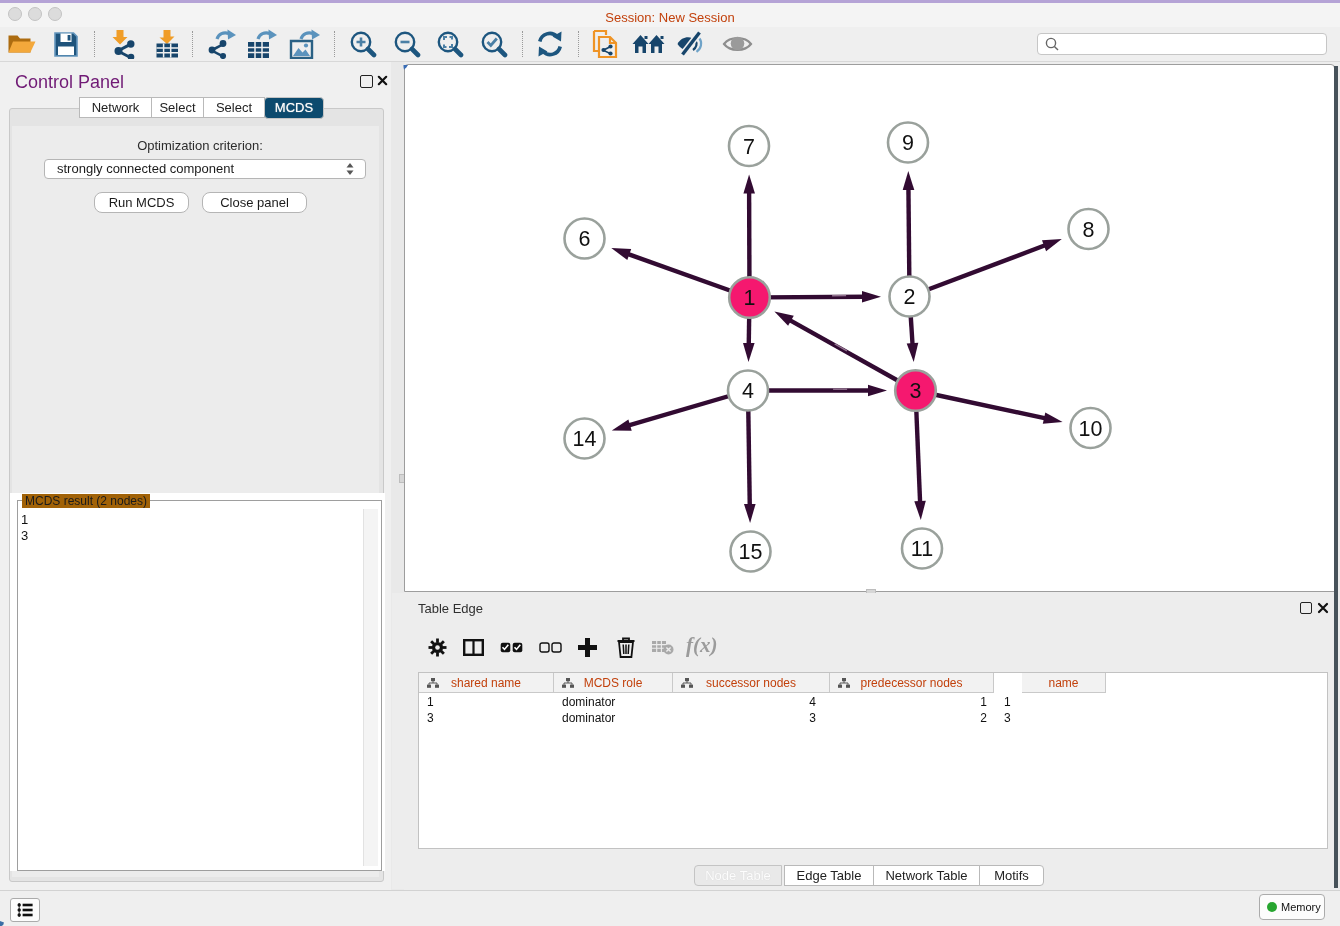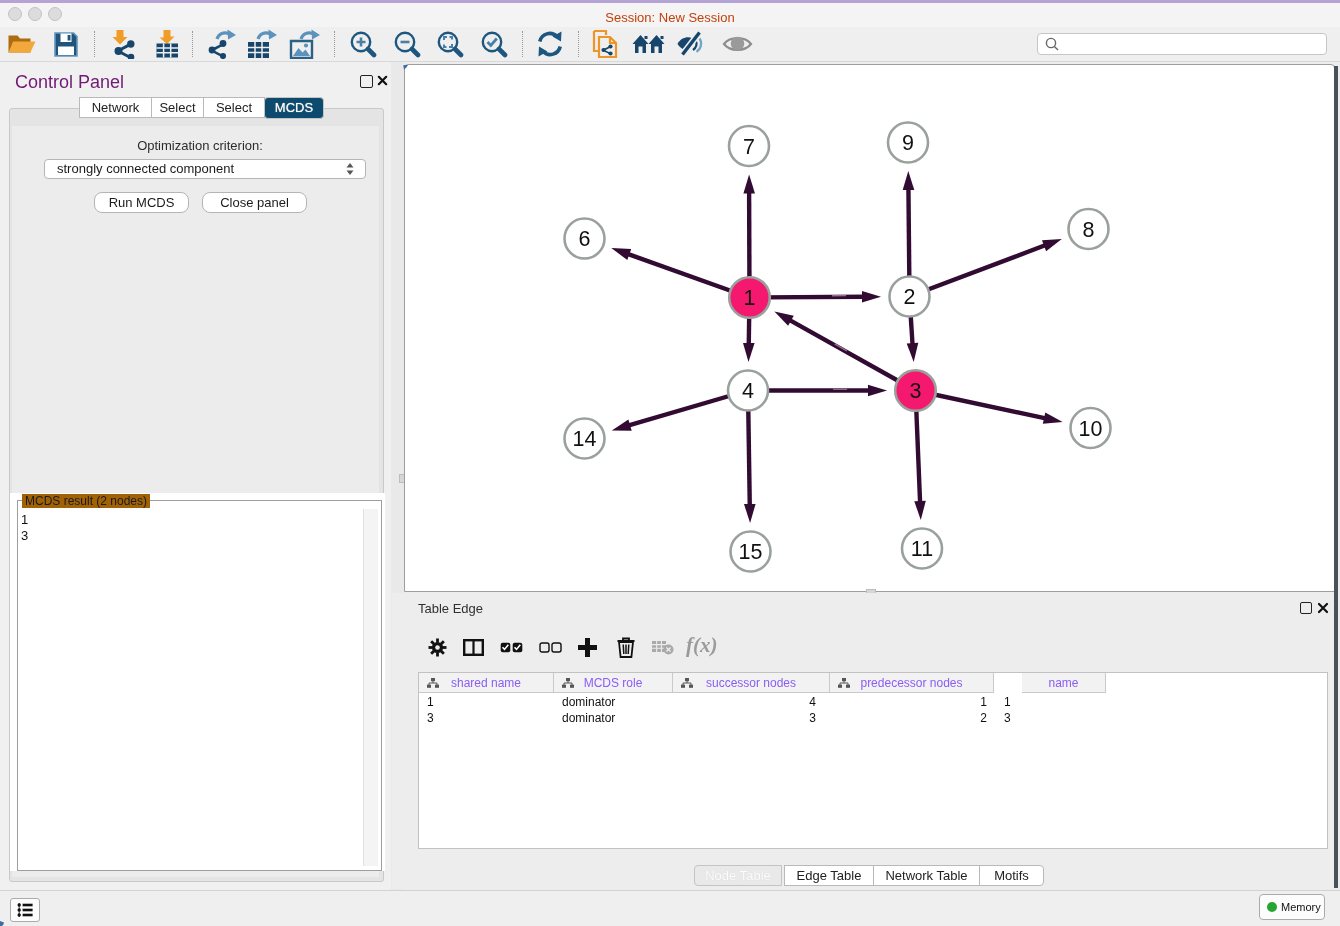--- a/index.html
+++ b/index.html
@@ -38,21 +38,21 @@
 
 #netwin{left:404px;top:64px;width:929px;height:526px;border:1px solid #9d9d9d;border-radius:4px 4px 0 0;background:#fff;}
 #nettitle{left:0;top:0;width:100%;height:23px;background:linear-gradient(#fdfdfd,#e2e2e2);border-bottom:1px solid #b6b6b6;border-radius:4px 4px 0 0;}
 #netlabel{left:0;top:4px;width:100%;text-align:center;font-size:13px;font-weight:bold;color:#1a1a1a;}
 .wl{width:13px;height:13px;border-radius:50%;top:4px;}
 #bhandle{left:866px;top:589px;width:8px;height:5px;background:#d6d6d6;border:1px solid #bdbdbd;}
 
 #tpanel{left:392px;top:593px;width:948px;height:296px;background:#ededed;}
 #tptitle{left:26px;top:8px;font-size:13px;color:#303030;}
 #tblwrap{left:26px;top:79px;width:908px;height:175px;background:#fff;border:1px solid #c2c2c2;}
-.hcell{top:0;height:19px;background:#f2f2f2;border-right:1px solid #c9c9c9;border-bottom:1px solid #c9c9c9;font-size:12px;color:#8b5cf6;text-align:center;line-height:20px;}
+.hcell{top:0;height:19px;background:#f2f2f2;border-right:1px solid #c9c9c9;border-bottom:1px solid #c9c9c9;font-size:12px;color:#c2410c;text-align:center;line-height:20px;}
 .trow{height:16px;font-size:12px;color:#111;position:absolute;}
 
 .btab{top:272px;height:19px;background:#fff;border:1px solid #b9b9b9;font-size:13px;color:#222;text-align:center;line-height:19px;}
 #btabnode{left:302px;top:272px;width:86px;height:19px;background:#e9e9e9;border:1px solid #c4c4c4;border-radius:4px 0 0 4px;font-size:13px;color:#fdfdfd;text-align:center;line-height:19px;text-shadow:0 0 1px #cfcfcf;}
 
 #statusbar{left:0;top:890px;width:1340px;height:36px;background:#efefef;border-top:1px solid #d2d2d2;}
 #listbtn{left:10px;top:7px;width:28px;height:22px;background:#fcfcfc;border:1px solid #ababab;border-radius:3px;}
 #membtn{left:1259px;top:3px;width:64px;height:24px;background:#fcfcfc;border:1px solid #ababab;border-radius:4px;font-size:11px;color:#111;}
 </style>
 </head>

